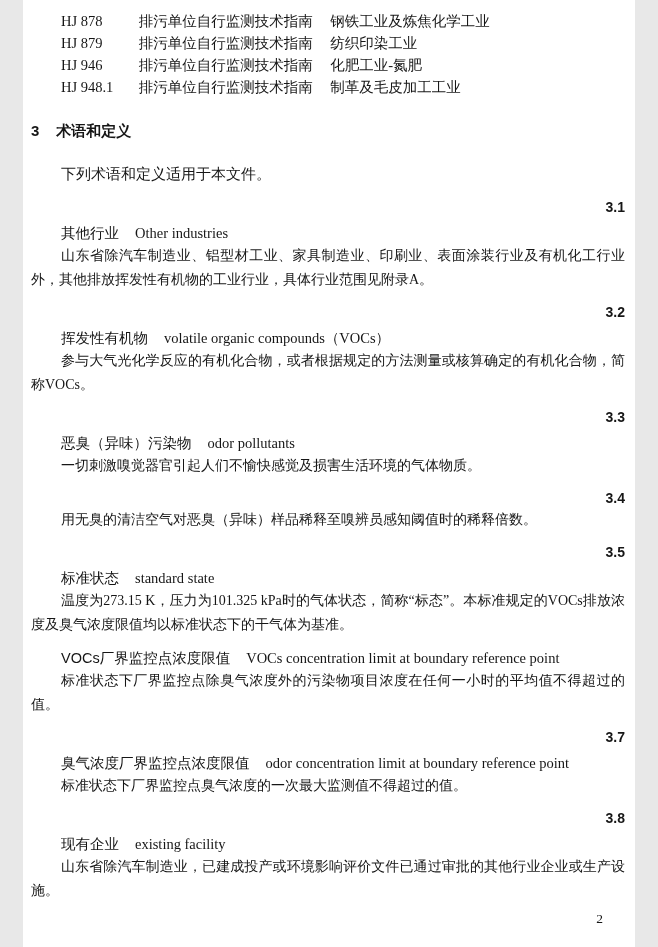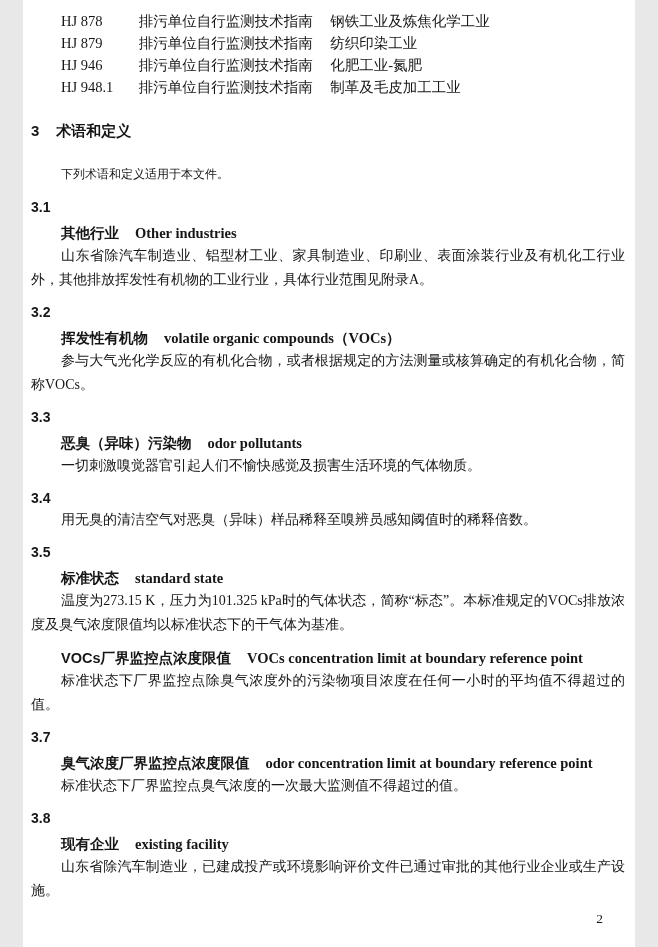--- a/index.html
+++ b/index.html
@@ -26,37 +26,38 @@
     font-family: "Liberation Sans", "DejaVu Sans", sans-serif;
     font-weight: bold;
     font-size: 15px;
     line-height: 18px;
   }
   .clause-no { margin-right: 17px; }
   
   .intro {
     margin: 24px 0 0 0;
     text-indent: 30px;
-    font-size: 12px;
+    font-size: 15px;
     line-height: 20px;
   }
   
   .term { margin-top: 12px; }
   .term-first { margin-top: 15px; }
   .term-no {
     font-family: "Liberation Sans", "DejaVu Sans", sans-serif;
     font-weight: bold;
     font-size: 14px;
     line-height: 16px;
+    text-align: right;
   }
   .term-heading {
     margin: 9px 0 0 30px;
     font-size: 14.5px;
     line-height: 18px;
-    font-weight: bold;
+    font-weight: normal;
   }
   .term-zh {
     font-family: "Liberation Sans", "DejaVu Sans", sans-serif;
     margin-right: 16px;
   }
   .term-en { font-family: "Liberation Serif", "DejaVu Serif", serif; }
   .term-def {
     margin: 2px 0 0 0;
     font-size: 14px;
     line-height: 24px;

